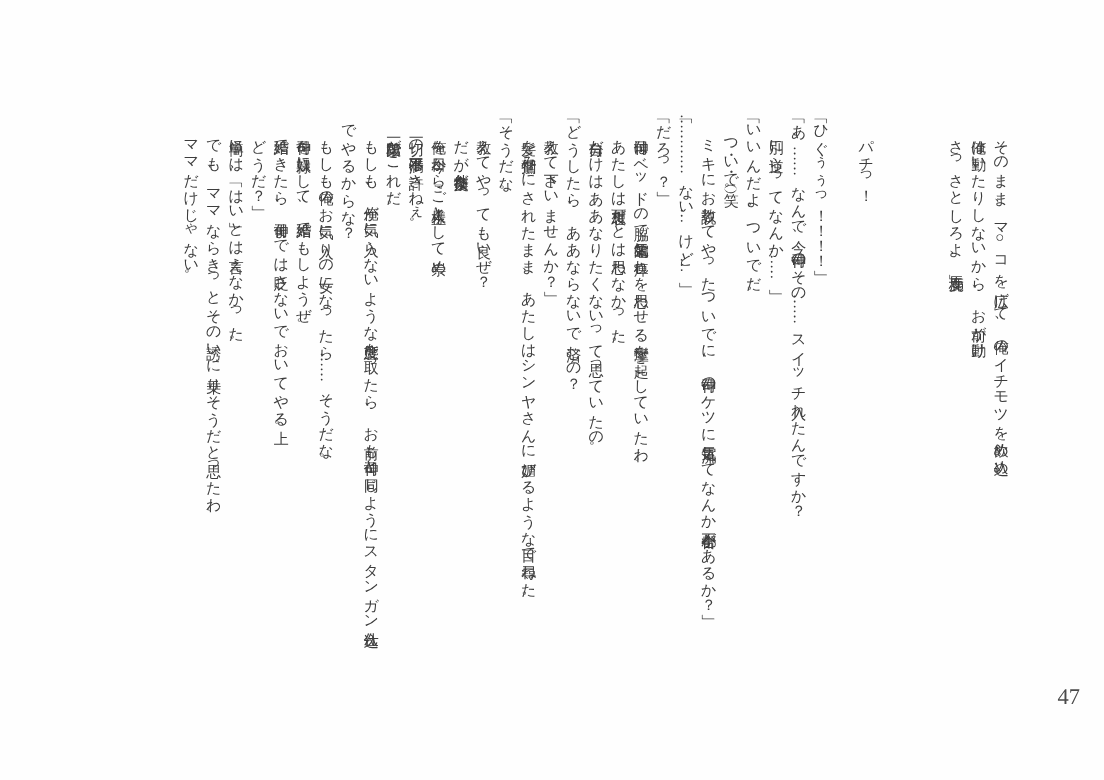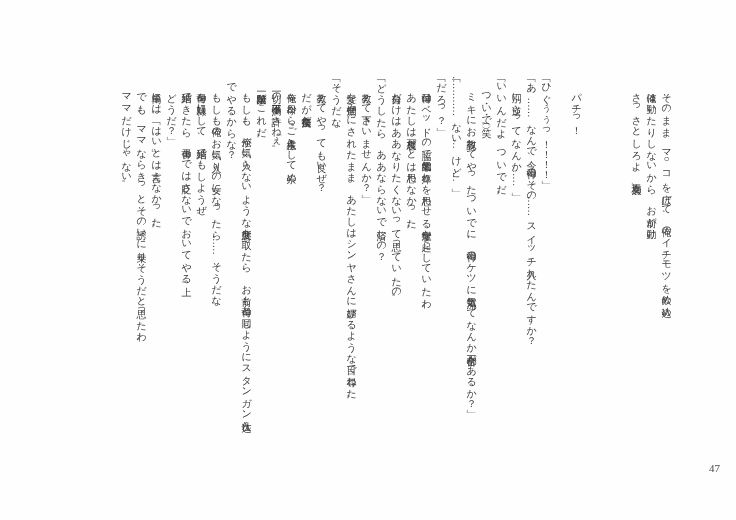--- a/index.html
+++ b/index.html
@@ -35,21 +35,21 @@
     padding: 0;
     line-height: 15px;
   }
   .line.indent {
     text-indent: 10px;
   }
   .page-number {
     position: absolute;
     right: 16px;
     bottom: 46px;
-    font-size: 11px;
+    font-size: 15px;
     color: #4a4a4a;
     writing-mode: horizontal-tb;
   }
 </style>
 </head>
 <body>
 
 <div class="page">
   <div class="text-block">
       <p class="line indent">そのまま、マ○コを広げて、俺のイチモツを飲め込め。</p>

